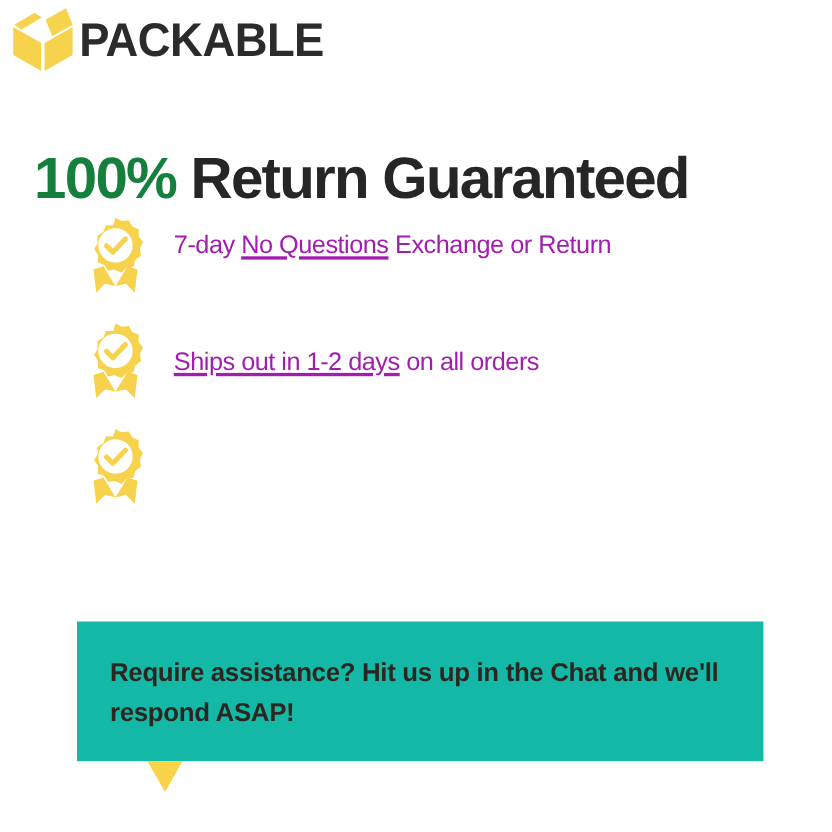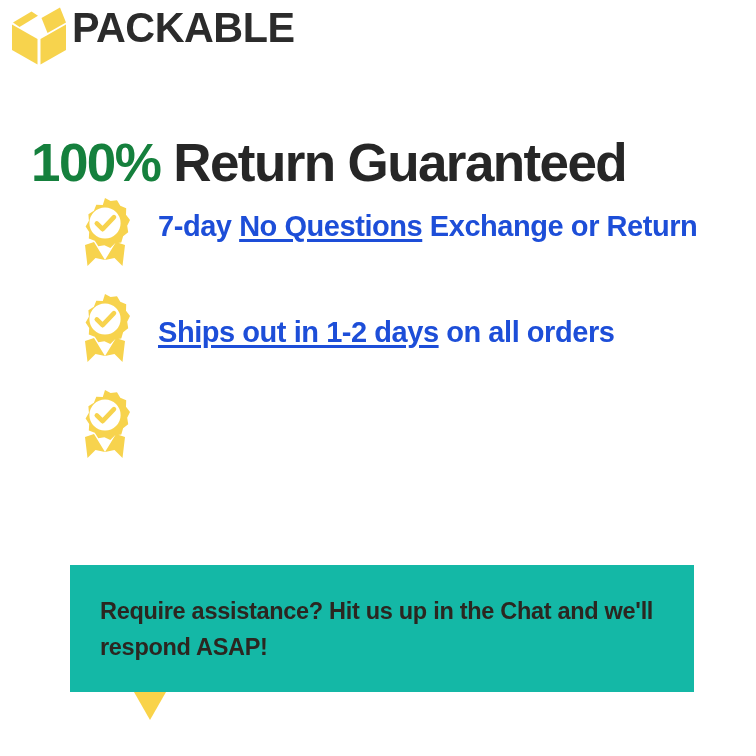--- a/index.html
+++ b/index.html
@@ -22,21 +22,21 @@
     height: 756px;
     background: #ffffff;
   }
 
   
   .brand {
     position: absolute;
     left: 8px;
     top: 6px;
     display: flex;
-    align-items: flex-start;
+    align-items: center;
     gap: 2px;
   }
   .brand-mark {
     width: 62px;
     height: 62px;
     display: block;
     flex: 0 0 auto;
   }
   .brand-word {
     font-family: "Liberation Sans", sans-serif;
@@ -84,24 +84,24 @@
     height: 74px;
     margin-right: 22px;
   }
   .feature-icon svg {
     display: block;
     width: 62px;
     height: 74px;
   }
   .feature-text {
     flex: 1 1 auto;
-    font-size: 29px;
-    font-weight: bold;
+    font-size: 23px;
+    font-weight: normal;
     line-height: 1.58;
-    color: #1d4ed8;
+    color: #a21caf;
     letter-spacing: -0.45px;
     padding-top: 8px;
   }
   .feature-text .u {
     text-decoration: underline;
     text-underline-offset: 3px;
     text-decoration-thickness: 2.5px;
   }
 
   

